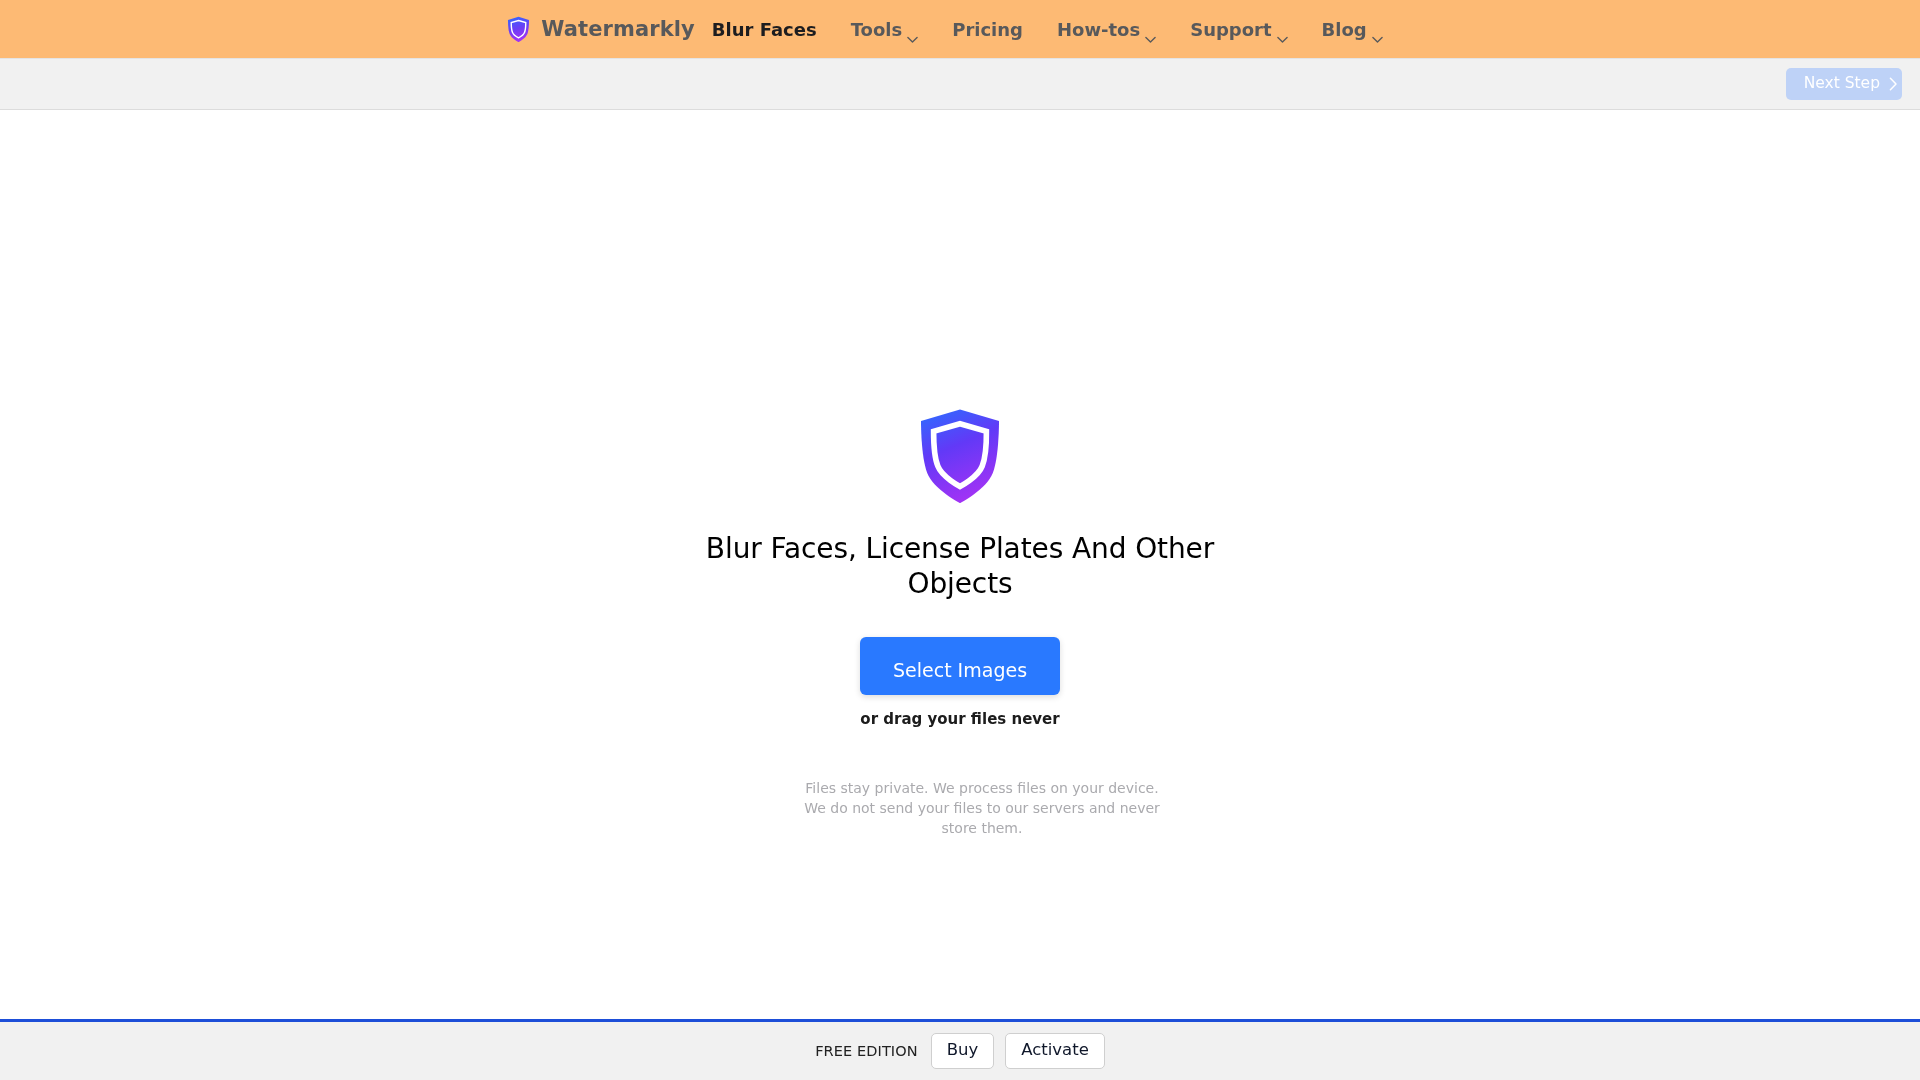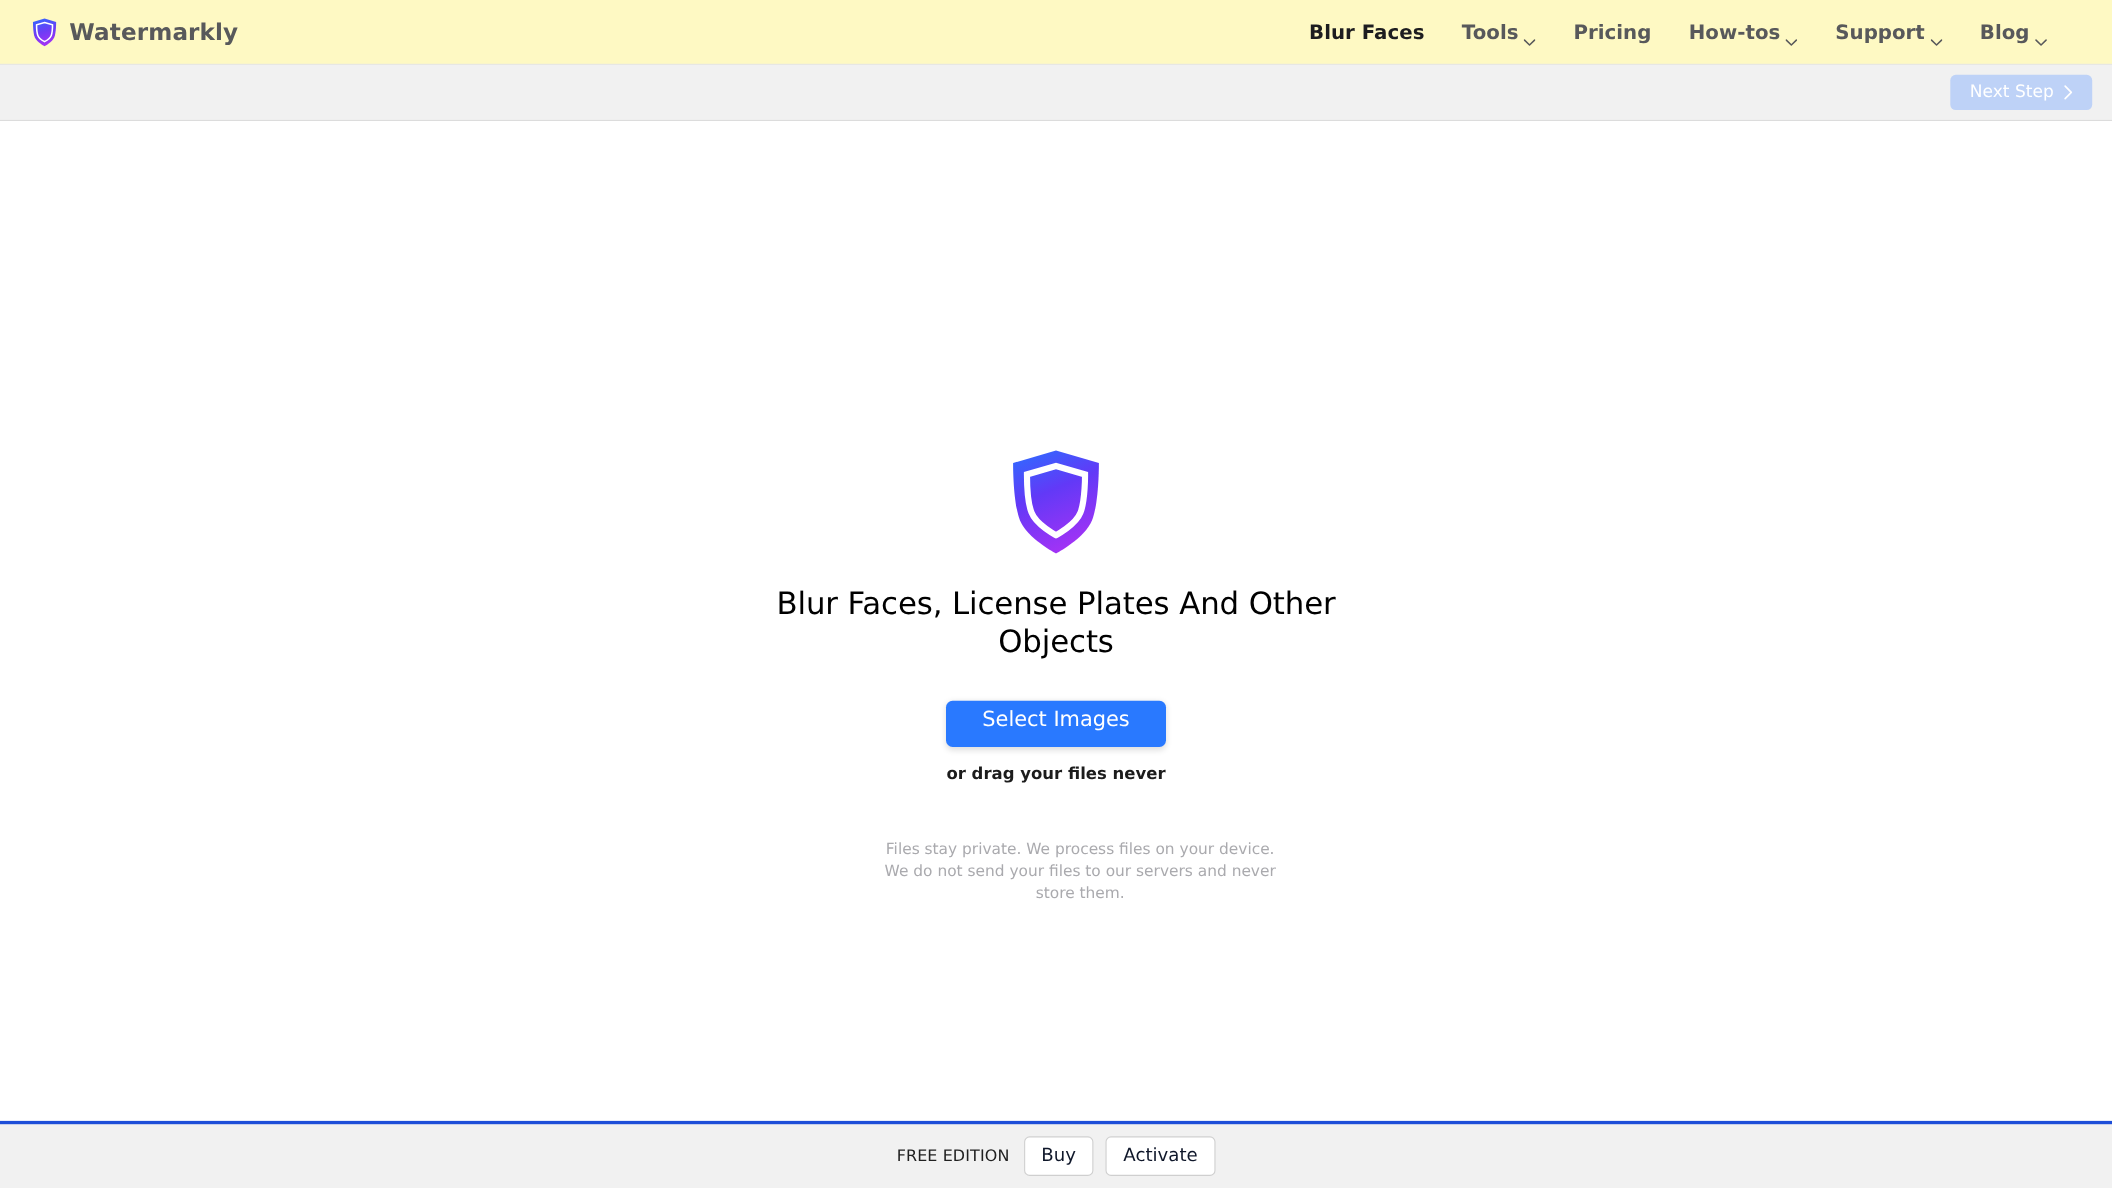--- a/index.html
+++ b/index.html
@@ -21,25 +21,25 @@
     width: 1920px;
     height: 1080px;
     display: flex;
     flex-direction: column;
   }
 
   
   .header {
     height: 59px;
     flex: 0 0 59px;
-    background: #fef9c3;
+    background: #fdba74;
     border-bottom: 1px solid #e4e4e4;
     display: flex;
     align-items: center;
-    justify-content: space-between;
+    justify-content: center;
     padding: 0 28px 0 28px;
   }
 
   .brand {
     display: flex;
     align-items: center;
     gap: 10px;
     text-decoration: none;
   }
 
@@ -99,21 +99,21 @@
   }
 
   .next-step-btn {
     background: #bed2f7;
     color: #ffffff;
     border: none;
     border-radius: 5px;
     font-family: inherit;
     font-size: 15.5px;
     font-weight: 400;
-    padding: 8px 17px 9px 18px;
+    padding: 8px 4px 9px 18px;
     display: inline-flex;
     align-items: center;
     gap: 9px;
     cursor: default;
     line-height: 1;
   }
 
   .chev-right {
     width: 9px;
     height: 14px;
@@ -150,21 +150,21 @@
 
   .select-btn {
     margin-top: 35px;
     background: #2979ff;
     color: #ffffff;
     border: none;
     border-radius: 6px;
     font-family: inherit;
     font-size: 19px;
     font-weight: 400;
-    padding: 7px 33px 15px;
+    padding: 23px 33px 15px;
     cursor: pointer;
     line-height: 1.1;
     box-shadow: 0 2px 6px rgba(0,0,0,0.14);
   }
 
   .drag-hint {
     margin-top: 15px;
     font-size: 15px;
     font-weight: 700;
     color: #1c1c1c;

